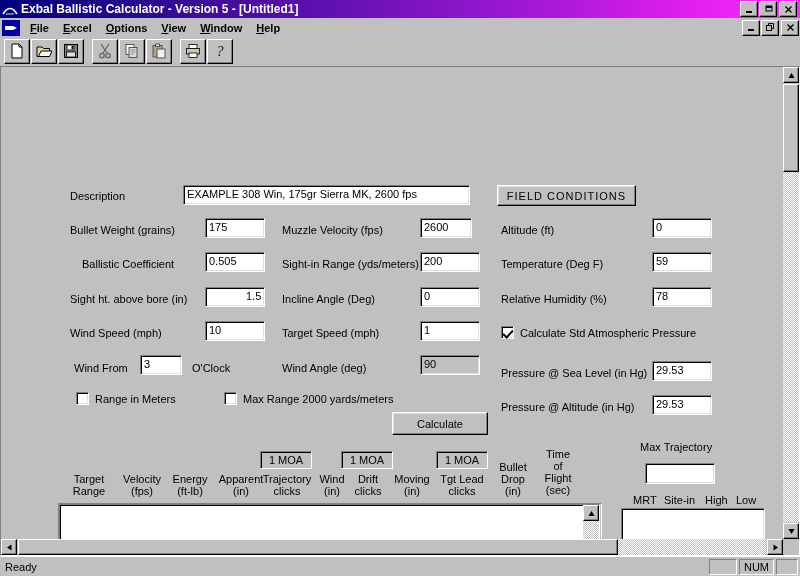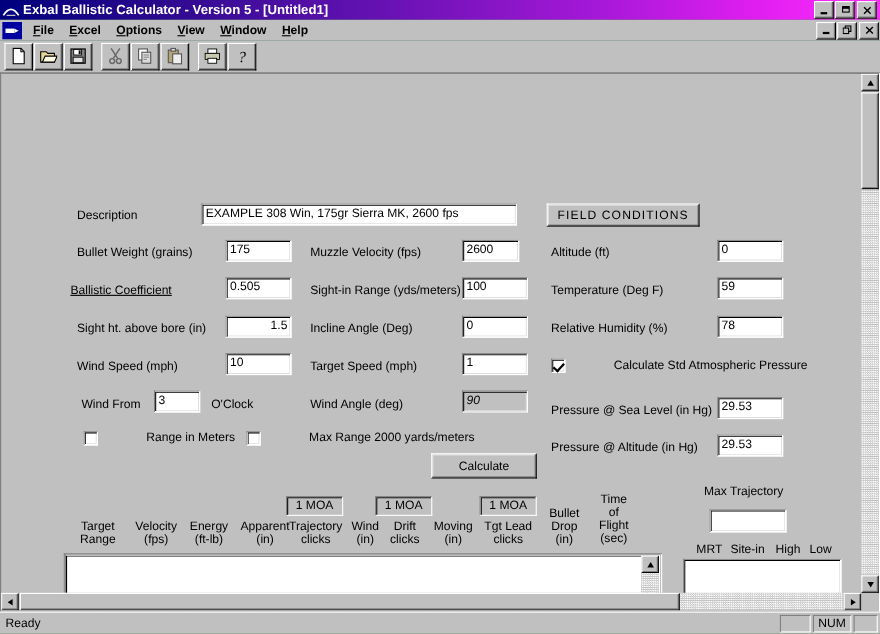--- a/index.html
+++ b/index.html
@@ -183,21 +183,21 @@
     background: #c0c0c0;
     border-top: 1px solid #ffffff;
     border-left: 1px solid #ffffff;
     border-right: 1px solid #000000;
     border-bottom: 1px solid #000000;
     box-shadow: inset -1px -1px 0 #808080, inset 1px 1px 0 #dfdfdf;
     font-size: 11px; letter-spacing: 1px;
     display: flex; align-items: center; justify-content: center;
     box-sizing: border-box;
   }
-  .cbox-row { position: absolute; display: flex; align-items: flex-start; gap: 38px; }
+  .cbox-row { position: absolute; display: flex; align-items: center; }
   .cbox {
     width: 13px; height: 13px; background: #ffffff;
     border-top: 1px solid #808080;
     border-left: 1px solid #808080;
     border-right: 1px solid #ffffff;
     border-bottom: 1px solid #ffffff;
     box-shadow: inset 1px 1px 0 #000000, inset -1px -1px 0 #dfdfdf;
     box-sizing: border-box; position: relative; flex: none;
   }
   .cbox.checked::after {
@@ -410,40 +410,40 @@
         <div class="form">
 
           <span class="lbl" style="left:22px; top:123px;">Description</span>
           <div class="fld" style="left:135px; top:118px; width:287px; height:20px;">EXAMPLE 308 Win, 175gr Sierra MK, 2600 fps</div>
 
           <span class="lbl" style="left:22px; top:157px;">Bullet Weight (grains)</span>
           <div class="fld" style="left:157px; top:151px; width:60px; height:20px;">175</div>
           <span class="lbl" style="left:234px; top:157px;">Muzzle Velocity (fps)</span>
           <div class="fld" style="left:372px; top:151px; width:52px; height:20px;">2600</div>
 
-          <span class="lbl" style="left:16px; top:191px;text-decoration:underline;">Ballistic Coefficient</span>
+          <span class="lbl" style="left:34px; top:191px;">Ballistic Coefficient</span>
           <div class="fld" style="left:157px; top:185px; width:60px; height:20px;">0.505</div>
           <span class="lbl" style="left:234px; top:191px;">Sight-in Range (yds/meters)</span>
-          <div class="fld" style="left:372px; top:185px; width:60px; height:20px;">100</div>
+          <div class="fld" style="left:372px; top:185px; width:60px; height:20px;">200</div>
 
           <span class="lbl" style="left:22px; top:226px;">Sight ht. above bore (in)</span>
           <div class="fld" style="left:157px; top:220px; width:60px; height:20px;padding-left:40px;">1.5</div>
           <span class="lbl" style="left:234px; top:226px;">Incline Angle (Deg)</span>
           <div class="fld" style="left:372px; top:220px; width:60px; height:20px;">0</div>
 
           <span class="lbl" style="left:22px; top:260px;">Wind Speed (mph)</span>
           <div class="fld" style="left:157px; top:254px; width:60px; height:20px;">10</div>
           <span class="lbl" style="left:234px; top:260px;">Target Speed (mph)</span>
           <div class="fld" style="left:372px; top:254px; width:60px; height:20px;">1</div>
 
           <span class="lbl" style="left:26px; top:295px;">Wind From</span>
           <div class="fld" style="left:92px; top:288px; width:42px; height:20px;">3</div>
           <span class="lbl" style="left:144px; top:295px;">O'Clock</span>
           <span class="lbl" style="left:234px; top:295px;">Wind Angle (deg)</span>
-          <div class="fld readonly" style="left:372px; top:288px; width:60px; height:20px;font-style:italic;">90</div>
+          <div class="fld readonly" style="left:372px; top:288px; width:60px; height:20px;">90</div>
 
           <span class="cbox-row" style="left:28px; top:325px;">
             <span class="cbox"></span>
             <span class="cbox-lbl">Range in Meters</span>
           </span>
           <span class="cbox-row" style="left:176px; top:325px;">
             <span class="cbox"></span>
             <span class="cbox-lbl">Max Range 2000 yards/meters</span>
           </span>
 

